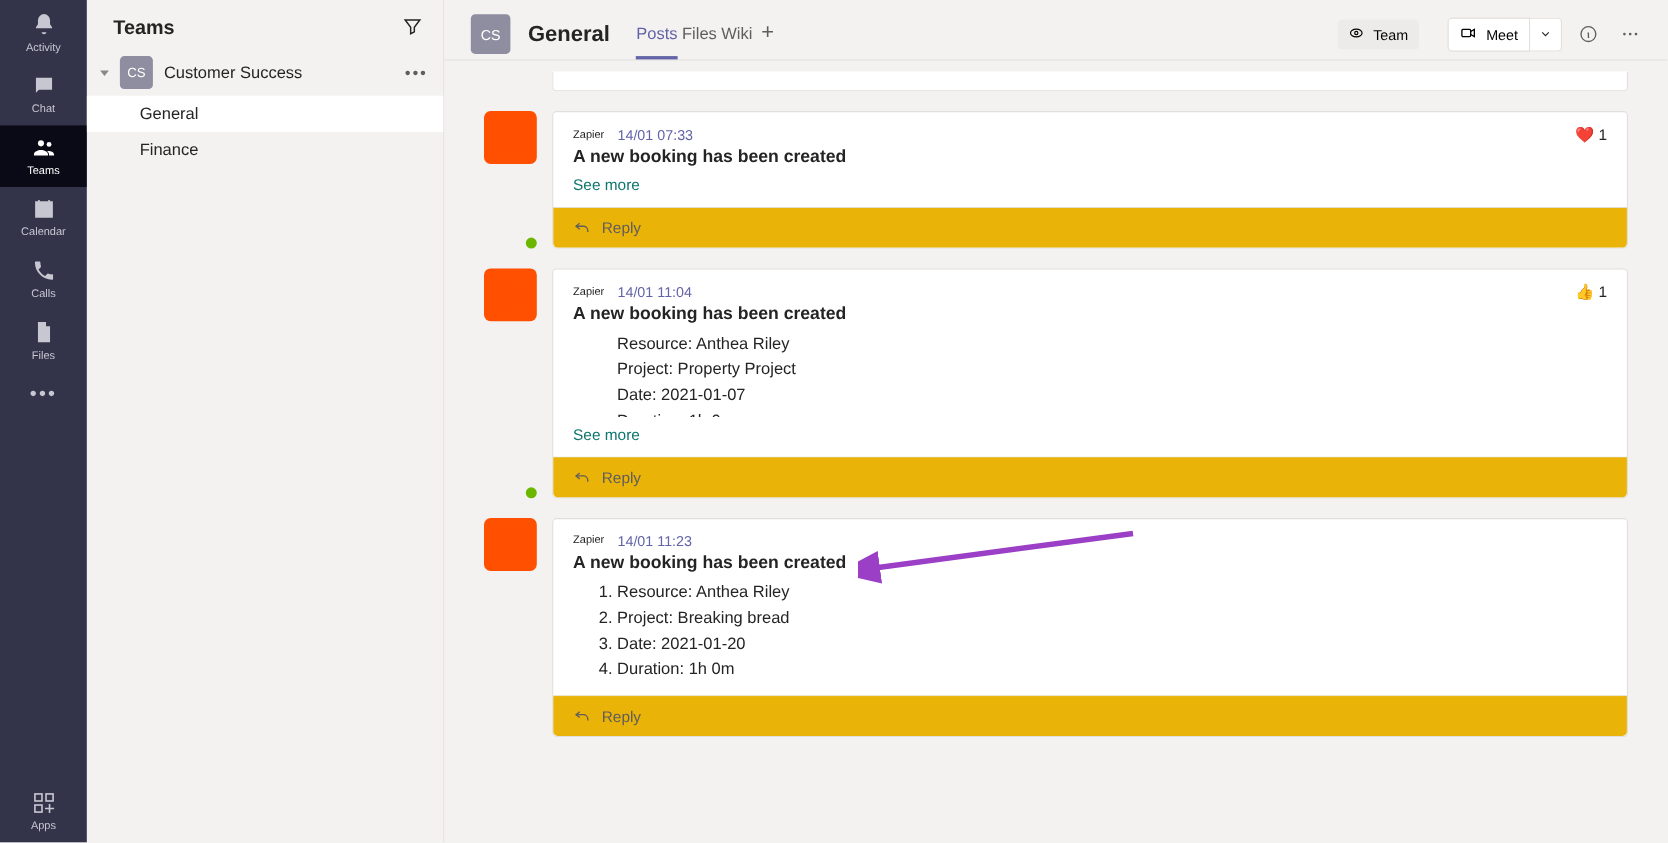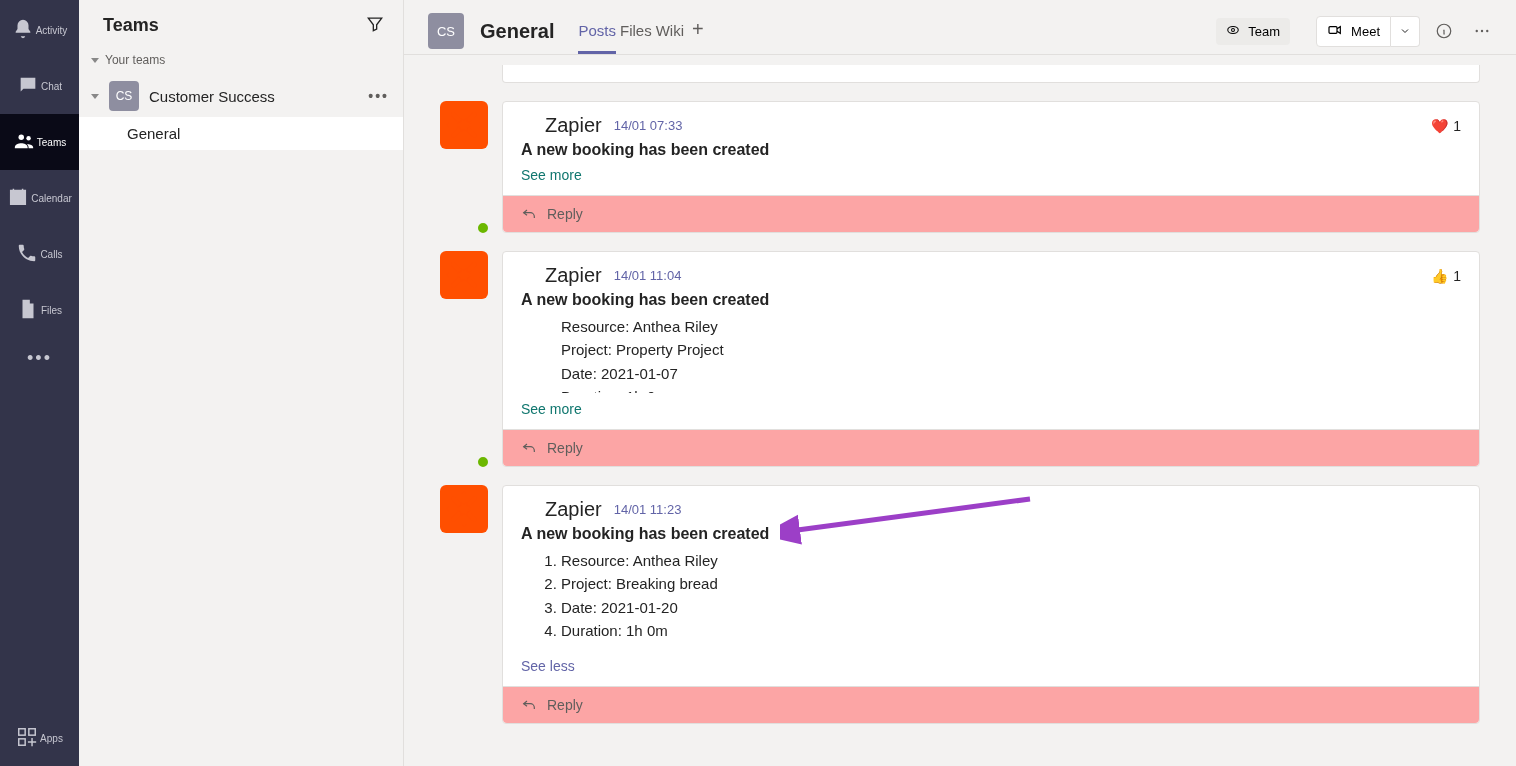--- a/index.html
+++ b/index.html
@@ -1,21 +1,21 @@
 <!DOCTYPE html>
 <html><head>
 <meta charset="utf-8">
 <style>
   * { box-sizing: border-box; margin: 0; padding: 0; }
   html, body { height: 100%; font-family: "Segoe UI", -apple-system, BlinkMacSystemFont, sans-serif; font-size: 14px; color: #242424; }
   body { display: flex; flex-direction: row; background: #f3f2f1; overflow: hidden; }
 
   
   .app-rail { width: 79px; background: #33344a; display: flex; flex-direction: column; align-items: center; padding-top: 2px; }
-  .app-rail .rail-item { width: 79px; height: 56px; display: flex; flex-direction: row; align-items: center; justify-content: center; color: #c7c7d1; cursor: pointer; gap: 2px; }
+  .app-rail .rail-item { width: 79px; height: 56px; display: flex; flex-direction: column; align-items: center; justify-content: center; color: #c7c7d1; cursor: pointer; gap: 2px; }
   .app-rail .rail-item.active { background: #0a0a17; color: #fff; }
   .app-rail .rail-item .lbl { font-size: 10px; }
   .app-rail .rail-item svg { width: 22px; height: 22px; }
   .app-rail .rail-spacer { flex: 1; }
   .app-rail .dots { color: #c7c7d1; width: 79px; height: 40px; display: flex; align-items: center; justify-content: center; font-size: 18px; letter-spacing: 2px; cursor: pointer; }
 
   
   .teams-pane { width: 325px; background: #f3f2f1; border-right: 1px solid #e1dfdd; display: flex; flex-direction: column; }
   .teams-pane-header { display: flex; align-items: center; justify-content: space-between; padding: 14px 18px 8px 24px; }
   .teams-pane-header h2 { font-size: 18px; font-weight: 700; }
@@ -51,29 +51,29 @@
 
   
   .feed { flex: 1; overflow: auto; padding: 10px 36px 10px 36px; position: relative; }
   .post { display: flex; gap: 14px; margin: 18px 0; }
   .post .avatar-wrap { position: relative; width: 48px; }
   .post .avatar { width: 48px; height: 48px; border-radius: 6px; background: #ff4f00; display: flex; align-items: center; justify-content: center; }
   .post .avatar svg { width: 36px; height: 36px; }
   .presence { position: absolute; bottom: -2px; right: -2px; width: 14px; height: 14px; background: #6bb700; border: 2px solid #f3f2f1; border-radius: 50%; }
   .card { flex: 1; background: #fff; border: 1px solid #e1dfdd; border-radius: 4px; padding: 12px 18px 0 18px; }
   .card-top { display: flex; align-items: center; gap: 12px; }
-  .sender { font-size: 20px; font-weight: 400; margin-left: 24px; }
+  .sender { font-size: 10px; font-weight: 400; }
   .timestamp { font-size: 13px; color: #6264a7; text-align: right; }
   .reaction { margin-left: auto; display: flex; align-items: center; gap: 4px; font-size: 14px; }
   .card-title { font-size: 16px; font-weight: 700; margin-top: 4px; }
   .card ol { margin: 6px 0 0 40px; font-size: 15px; line-height: 1.55; }
   .truncate { max-height: 78px; overflow: hidden; }
   .see-more { color: #0f766e; font-size: 14px; padding: 8px 0 0 0; cursor: pointer; }
   .see-less { color: #6264a7; font-size: 14px; padding: 16px 0 0 0; cursor: pointer; }
-  .reply-bar { display: flex; align-items: center; gap: 10px; border-top: 1px solid #e1dfdd; margin: 12px -18px 0 -18px; padding: 10px 18px; color: #605e5c; cursor: pointer; background: #fca5a5; border-radius: 0 0 4px 4px; }
+  .reply-bar { display: flex; align-items: center; gap: 10px; border-top: 1px solid #e1dfdd; margin: 12px -18px 0 -18px; padding: 10px 18px; color: #605e5c; cursor: pointer; background: #eab308; border-radius: 0 0 4px 4px; }
   .reply-bar svg { width: 16px; height: 16px; }
 
   
   .partial-bottom { height: 18px; background: #fff; border: 1px solid #e1dfdd; border-top: none; border-radius: 0 0 4px 4px; margin-left: 62px; }
 
   
   .arrow-overlay { position: absolute; pointer-events: none; }
 </style>
 </head>
 <body>
@@ -147,32 +147,31 @@
 
 <aside class="teams-pane">
   <div class="teams-pane-header">
     <h2>Teams</h2>
     <span class="filter-icon">
       <svg viewBox="0 0 24 24" fill="none" stroke="currentColor" stroke-width="1.6">
           <path d="M4 5h16l-6 8v5l-4 2v-7L4 5z"></path>
         </svg>
     </span>
   </div>
-  <div class="team-section-label">
-    <span class="caret caret-down"></span>
-    <span>Your teams</span>
-  </div>
   <div class="team-row">
     <span class="caret caret-down"></span>
     <span class="team-avatar">CS</span>
     <span class="team-name">Customer Success</span>
     <span class="team-more">•••</span>
   </div>
   <div class="channel-row active">
     <span>General</span>
+  </div>
+  <div class="channel-row">
+    <span>Finance</span>
   </div>
 </aside>
 
 <main class="main">
   <div class="channel-header">
     <span class="ch-avatar">CS</span>
     <h1>General</h1>
     <div class="ch-tabs">
       <span class="ch-tab active">Posts</span>
       <span class="ch-tab">Files</span>
@@ -340,21 +339,20 @@
           <span class="sender">Zapier</span>
           <span class="timestamp">14/01 11:23</span>
         </div>
         <div class="card-title">A new booking has been created</div>
         <ol>
           <li>Resource: Anthea Riley</li>
           <li>Project: Breaking bread</li>
           <li>Date: 2021-01-20</li>
           <li>Duration: 1h 0m</li>
         </ol>
-        <div class="see-less">See less</div>
         <div class="reply-bar">
           <svg viewBox="0 0 24 24" fill="none" stroke="currentColor" stroke-width="1.8">
               <path d="M9 14l-5-4 5-4"></path>
               <path d="M4 10h10a6 6 0 0 1 6 6v2"></path>
             </svg>
           <span>Reply</span>
         </div>
       </div>
 
       <svg class="arrow-overlay" style="left:340px; top:6px;" width="260" height="60" viewBox="0 0 260 60">

